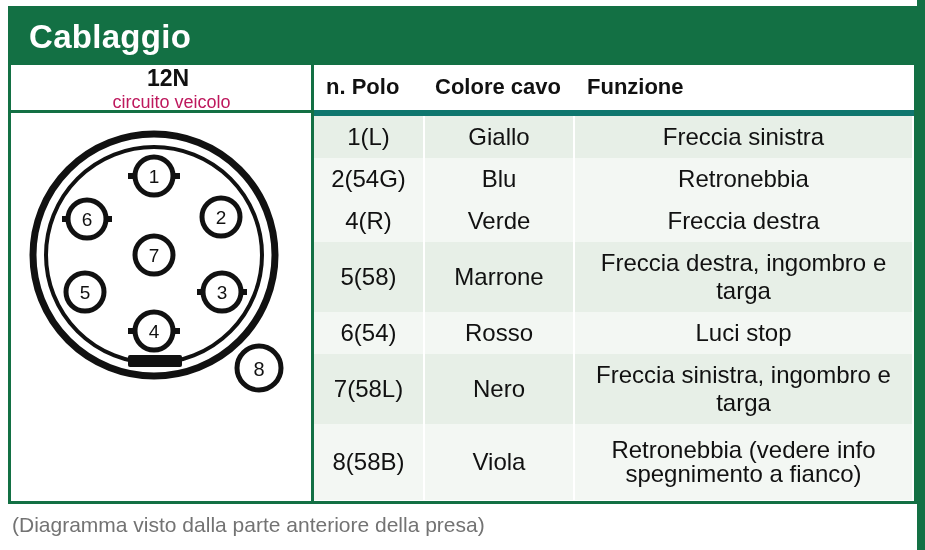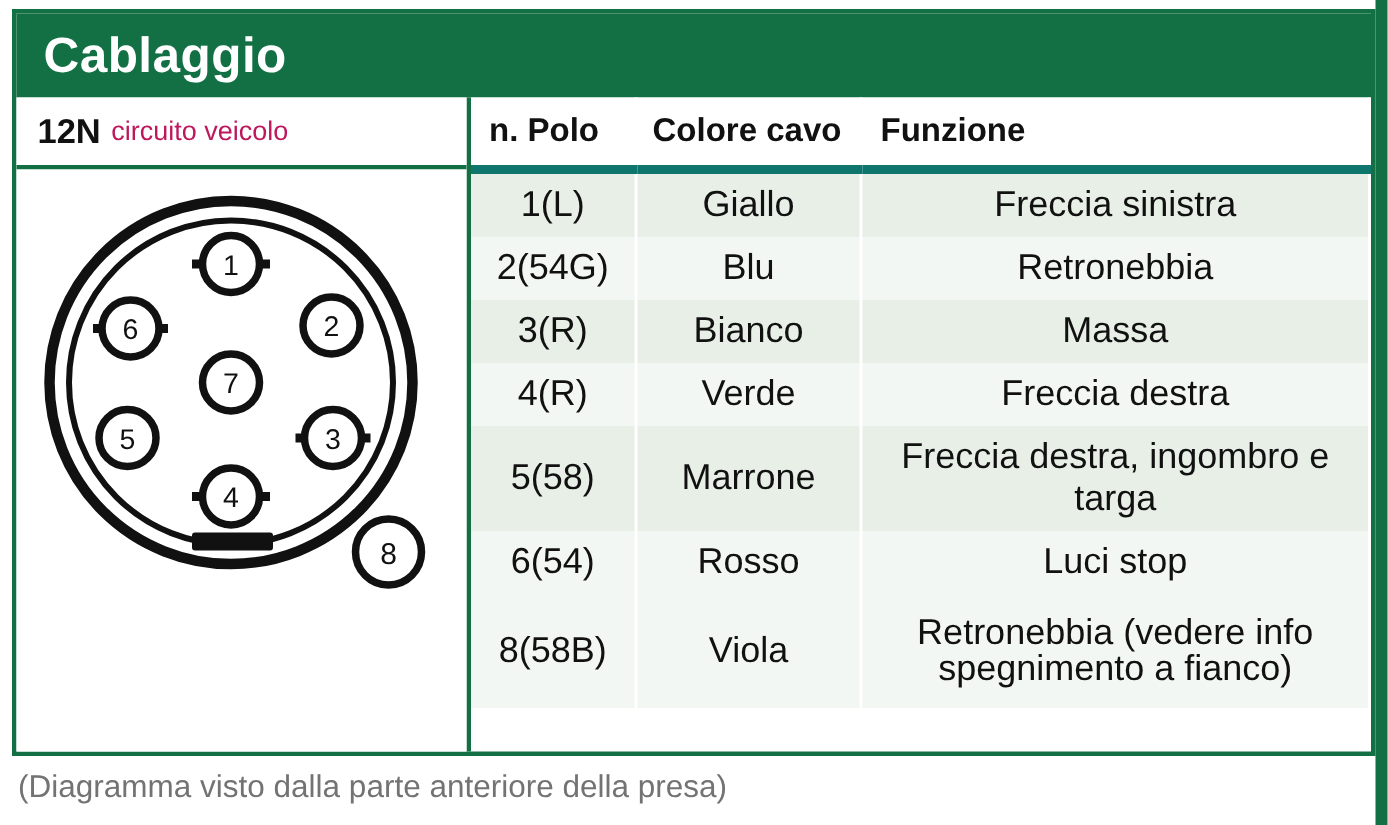--- a/index.html
+++ b/index.html
@@ -58,20 +58,21 @@
     flex-direction: column;
   }
   .left-head {
     height: 48px;
     box-sizing: border-box;
     border-bottom: 3px solid #137044;
     display: flex;
     align-items: center;
     padding-left: 14px;
     background: #ffffff;
+    flex-direction: column;
   }
   .left-head .circ {
     font-size: 23px;
     font-weight: bold;
     color: #111;
   }
   .left-head .circ-sub {
     font-size: 18px;
     font-weight: normal;
     color: #be185d;
@@ -248,40 +249,40 @@
             <tr class="band-a">
               <td class="c-pole">1(L)</td>
               <td class="c-color">Giallo</td>
               <td class="c-func">Freccia sinistra</td>
             </tr>
             <tr class="band-b">
               <td class="c-pole">2(54G)</td>
               <td class="c-color">Blu</td>
               <td class="c-func">Retronebbia</td>
             </tr>
-            <tr class="band-a">
-              <td class="c-pole">3(R)</td>
-              <td class="c-color">Bianco</td>
-              <td class="c-func">Massa</td>
-            </tr>
             <tr class="band-b">
               <td class="c-pole">4(R)</td>
               <td class="c-color">Verde</td>
               <td class="c-func">Freccia destra</td>
             </tr>
             <tr class="band-a">
               <td class="c-pole">5(58)</td>
               <td class="c-color">Marrone</td>
               <td class="c-func">Freccia destra, ingombro e targa</td>
             </tr>
             <tr class="band-b">
               <td class="c-pole">6(54)</td>
               <td class="c-color">Rosso</td>
               <td class="c-func">Luci stop</td>
             </tr>
+            <tr class="band-a">
+              <td class="c-pole">7(58L)</td>
+              <td class="c-color">Nero</td>
+              <td class="c-func">Freccia sinistra, ingombro e targa</td>
+            </tr>
             <tr class="band-b tall">
               <td class="c-pole">8(58B)</td>
               <td class="c-color">Viola</td>
               <td class="c-func func-two-line">Retronebbia (vedere info spegnimento a fianco)</td>
             </tr>
           </tbody>
         </table>
       </div>
 
     </div>

